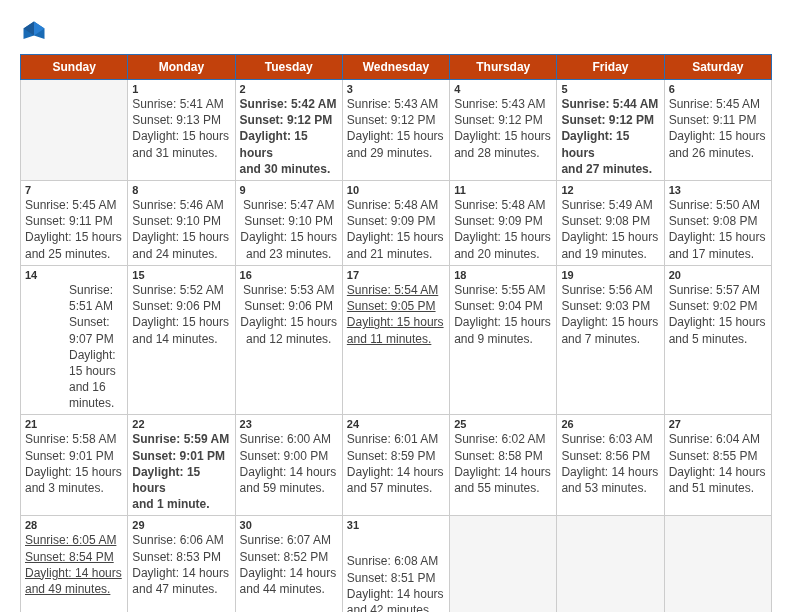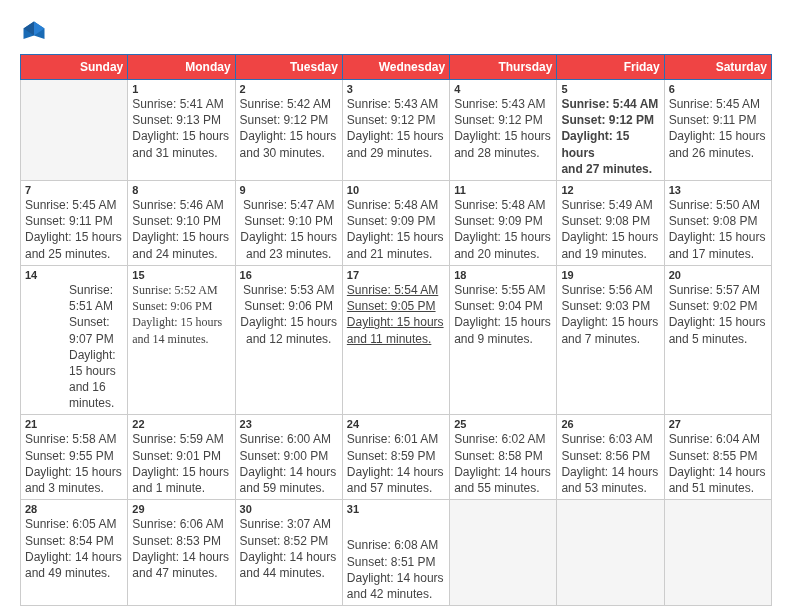--- a/index.html
+++ b/index.html
@@ -62,26 +62,26 @@
       margin-top: 2px;
     }
     .calendar {
       flex: 1;
       border: 1px solid #ccc;
       border-collapse: collapse;
       width: 100%;
       table-layout: fixed;
     }
     .calendar th {
-      background-color: #ef4444;
+      background-color: #c2410c;
       color: #fff;
       font-size: 12px;
       font-weight: bold;
       padding: 5px 4px;
-      text-align: right;
+      text-align: center;
       border: 1px solid #2a6db5;
       margin-left: 20px;
     }
     .calendar td {
       border: 1px solid #ccc;
       vertical-align: top;
       padding: 3px 4px;
       font-size: 9.5px;
       color: #333;
       height: 85px;
@@ -140,21 +140,21 @@
           <td class="shaded"></td>
           <td>
             <span class="day-num">1</span>
             <div class="day-info" style="white-space: pre-line;">Sunrise: 5:41 AM
 Sunset: 9:13 PM
 Daylight: 15 hours
 and 31 minutes.</div>
           </td>
           <td>
             <span class="day-num">2</span>
-            <div class="day-info" style="white-space: pre-line;">Sunrise: 5:42 AM
+            <div class="day-info" style="white-space: pre-line; font-weight: bold;">Sunrise: 5:42 AM
 Sunset: 9:12 PM
 Daylight: 15 hours
 and 30 minutes.</div>
           </td>
           <td>
             <span class="day-num">3</span>
             <div class="day-info" style="white-space: pre-line;">Sunrise: 5:43 AM
 Sunset: 9:12 PM
 Daylight: 15 hours
 and 29 minutes.</div>
@@ -235,21 +235,21 @@
         <tr>
           <td>
             <span class="day-num">14</span>
             <div class="day-info" style="white-space: pre-line; margin-left: 44px;">Sunrise: 5:51 AM
 Sunset: 9:07 PM
 Daylight: 15 hours
 and 16 minutes.</div>
           </td>
           <td>
             <span class="day-num">15</span>
-            <div class="day-info" style="white-space: pre-line; font-family: Liberation Serif, serif;">Sunrise: 5:52 AM
+            <div class="day-info" style="white-space: pre-line;">Sunrise: 5:52 AM
 Sunset: 9:06 PM
 Daylight: 15 hours
 and 14 minutes.</div>
           </td>
           <td>
             <span class="day-num">16</span>
             <div class="day-info" style="white-space: pre-line; text-align: center;">Sunrise: 5:53 AM
 Sunset: 9:06 PM
 Daylight: 15 hours
 and 12 minutes.</div>
@@ -280,27 +280,27 @@
             <div class="day-info" style="white-space: pre-line;">Sunrise: 5:57 AM
 Sunset: 9:02 PM
 Daylight: 15 hours
 and 5 minutes.</div>
           </td>
         </tr>
         <tr>
           <td>
             <span class="day-num">21</span>
             <div class="day-info" style="white-space: pre-line;">Sunrise: 5:58 AM
-Sunset: 9:55 PM
+Sunset: 9:01 PM
 Daylight: 15 hours
 and 3 minutes.</div>
           </td>
           <td>
             <span class="day-num">22</span>
-            <div class="day-info" style="white-space: pre-line;">Sunrise: 5:59 AM
+            <div class="day-info" style="white-space: pre-line; font-weight: bold;">Sunrise: 5:59 AM
 Sunset: 9:01 PM
 Daylight: 15 hours
 and 1 minute.</div>
           </td>
           <td>
             <span class="day-num">23</span>
             <div class="day-info" style="white-space: pre-line;">Sunrise: 6:00 AM
 Sunset: 9:00 PM
 Daylight: 14 hours
 and 59 minutes.</div>
@@ -330,35 +330,35 @@
             <span class="day-num">27</span>
             <div class="day-info" style="white-space: pre-line;">Sunrise: 6:04 AM
 Sunset: 8:55 PM
 Daylight: 14 hours
 and 51 minutes.</div>
           </td>
         </tr>
         <tr>
           <td>
             <span class="day-num">28</span>
-            <div class="day-info" style="white-space: pre-line;">Sunrise: 6:05 AM
+            <div class="day-info" style="white-space: pre-line; text-decoration: underline;">Sunrise: 6:05 AM
 Sunset: 8:54 PM
 Daylight: 14 hours
 and 49 minutes.</div>
           </td>
           <td>
             <span class="day-num">29</span>
             <div class="day-info" style="white-space: pre-line;">Sunrise: 6:06 AM
 Sunset: 8:53 PM
 Daylight: 14 hours
 and 47 minutes.</div>
           </td>
           <td>
             <span class="day-num">30</span>
-            <div class="day-info" style="white-space: pre-line;">Sunrise: 3:07 AM
+            <div class="day-info" style="white-space: pre-line;">Sunrise: 6:07 AM
 Sunset: 8:52 PM
 Daylight: 14 hours
 and 44 minutes.</div>
           </td>
           <td>
             <span class="day-num">31</span>
             <div class="day-info" style="white-space: pre-line; margin-top: 22px;">Sunrise: 6:08 AM
 Sunset: 8:51 PM
 Daylight: 14 hours
 and 42 minutes.</div>

